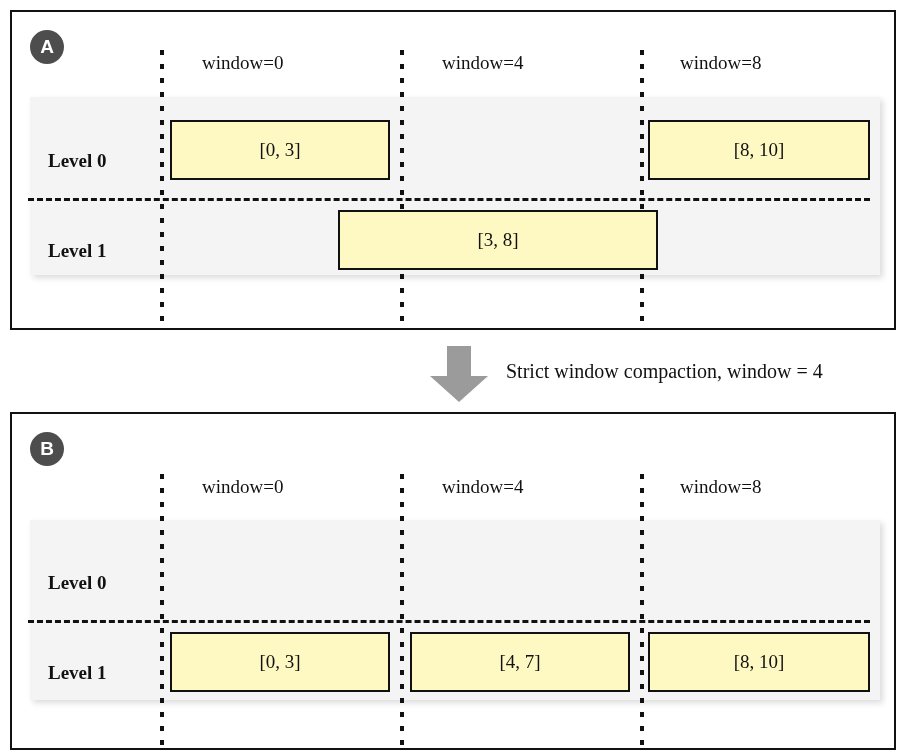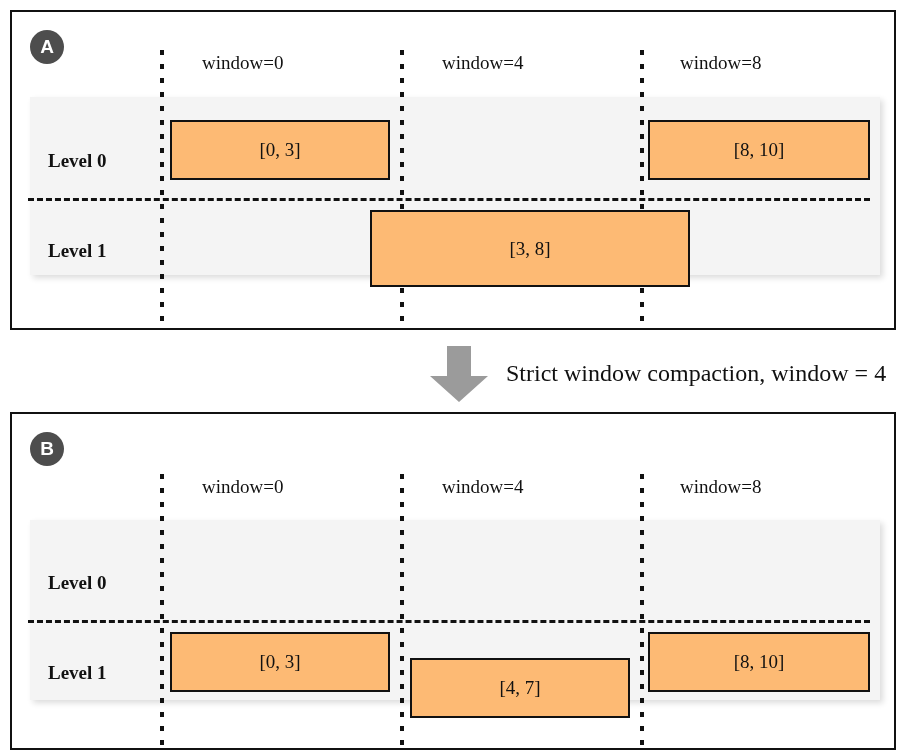--- a/index.html
+++ b/index.html
@@ -82,42 +82,42 @@
     color: #111111;
     white-space: nowrap;
     font-weight: bold;
   }
 
   
   .run-box {
     position: absolute;
     box-sizing: border-box;
     border: 2.5px solid #111111;
-    background: #fdba74;
+    background: #fef9c3;
     font-size: 19px;
     color: #111111;
     display: flex;
     align-items: center;
     justify-content: center;
     white-space: nowrap;
   }
 
   
   #transition-arrow {
     position: absolute;
     left: 426px;
     top: 346px;
     width: 66px;
     height: 56px;
   }
   #transition-caption {
     position: absolute;
     left: 506px;
     top: 360px;
-    font-size: 24px;
+    font-size: 20px;
     color: #111111;
     white-space: nowrap;
   }
 </style>
 </head>
 <body>
 
 <div id="figure">
 
   <div class="panel" id="panel-a">
@@ -135,21 +135,21 @@
     <div class="window-line" style="left:628px; top:38px; height:278px;"></div>
 
     <div class="level-divider" style="left:16px; top:186px; width:842px;"></div>
 
     <div class="level-label" style="left:36px; top:138px;">Level 0</div>
     <div class="level-label" style="left:36px; top:228px;">Level 1</div>
 
     <div class="run-box" style="left:158px; top:108px; width:220px; height:60px;">[0, 3]</div>
     <div class="run-box" style="left:636px; top:108px; width:222px; height:60px;">[8, 10]</div>
 
-    <div class="run-box" style="left:358px; top:198px; width:320px; height:77px;">[3, 8]</div>
+    <div class="run-box" style="left:326px; top:198px; width:320px; height:60px;">[3, 8]</div>
 
   </div>
 
   <svg id="transition-arrow" viewBox="0 0 66 56">
     <polygon points="21,0 45,0 45,30 62,30 33,56 4,30 21,30" fill="#9b9b9b"></polygon>
   </svg>
   <div id="transition-caption">Strict window compaction, window = 4</div>
 
   <div class="panel" id="panel-b">
 
@@ -164,18 +164,18 @@
     <div class="window-line" style="left:148px; top:60px; height:274px;"></div>
     <div class="window-line" style="left:388px; top:60px; height:274px;"></div>
     <div class="window-line" style="left:628px; top:60px; height:274px;"></div>
 
     <div class="level-divider" style="left:16px; top:206px; width:842px;"></div>
 
     <div class="level-label" style="left:36px; top:158px;">Level 0</div>
     <div class="level-label" style="left:36px; top:248px;">Level 1</div>
 
     <div class="run-box" style="left:158px; top:218px; width:220px; height:60px;">[0, 3]</div>
-    <div class="run-box" style="left:398px; top:218px; width:220px; height:60px;margin-top:26px;">[4, 7]</div>
+    <div class="run-box" style="left:398px; top:218px; width:220px; height:60px;">[4, 7]</div>
     <div class="run-box" style="left:636px; top:218px; width:222px; height:60px;">[8, 10]</div>
 
   </div>
 
 </div>
 
 </body></html>

